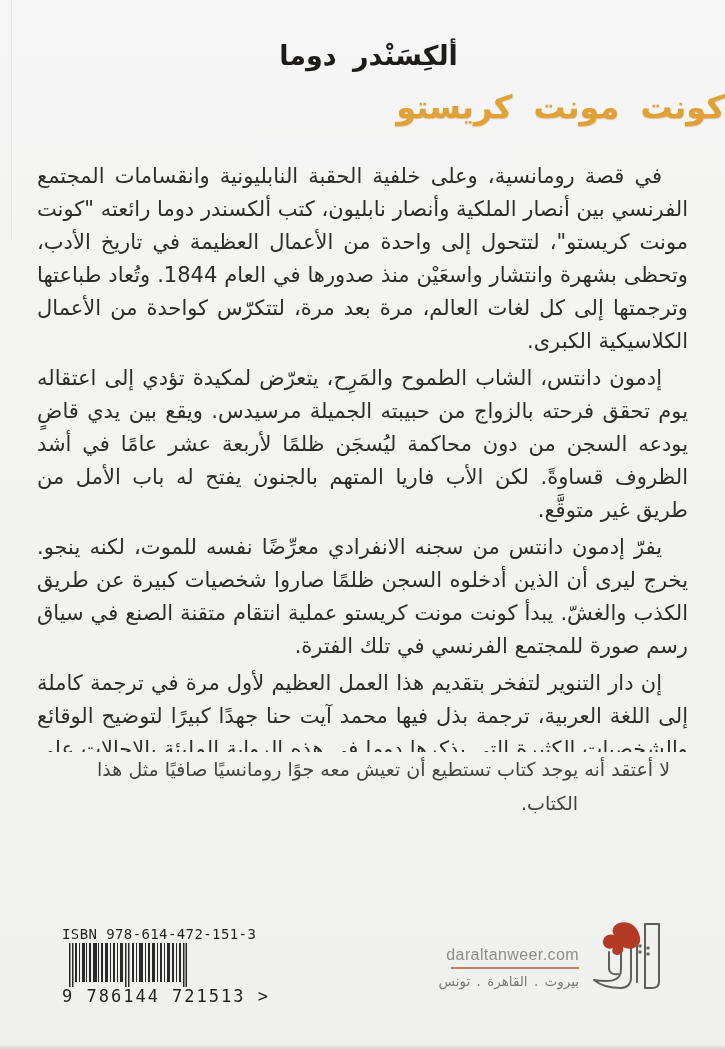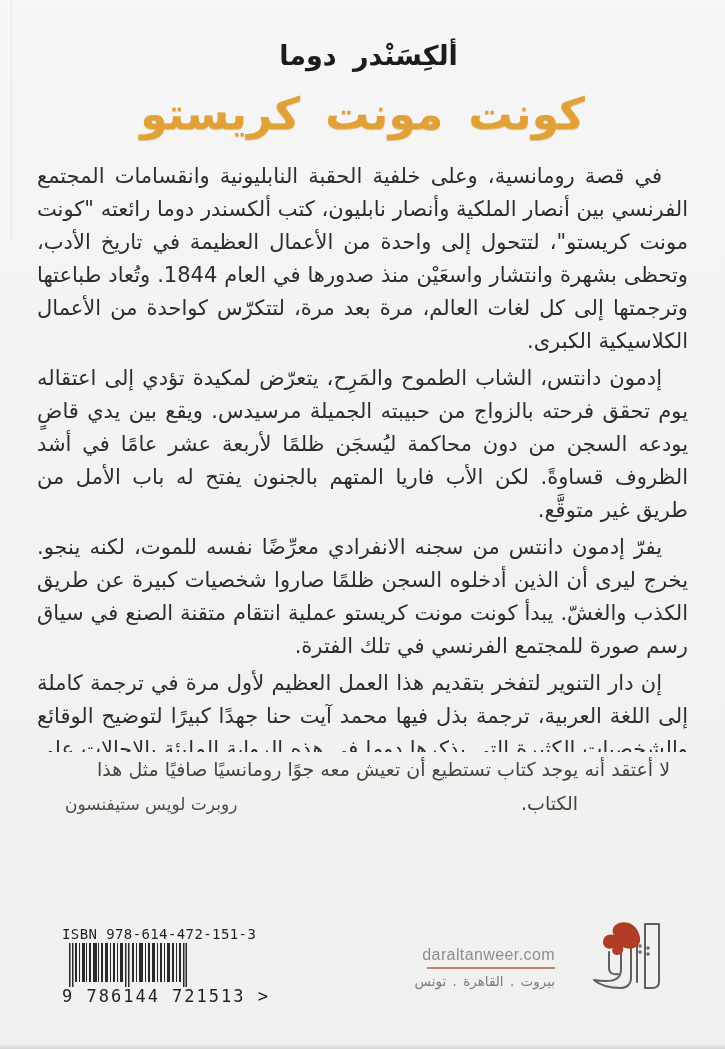--- a/index.html
+++ b/index.html
@@ -19,22 +19,22 @@
 
   
   .author{
     position:absolute;top:40px;left:0;right:0;
     text-align:center;
     font-size:27px;font-weight:600;color:#1d1c1a;
     word-spacing:7px;letter-spacing:.5px;padding-left:12px;
   }
   .calli-title{
     position:absolute;top:88px;left:0;right:0;
-    text-align:center;
-    font-size:44px;font-weight:700;
+    text-align:right;
+    font-size:32px;font-weight:700;
     color:#e2a136;
     text-shadow:0 1px 1px rgba(186,124,32,.45);
     word-spacing:10px;
   }
 
   
   .body-text{
     position:absolute;top:160px;left:37px;right:37px;height:592px;
     overflow:hidden;
     direction:rtl;
@@ -58,21 +58,21 @@
   .quote-2 .q-tail{margin-right:110px;margin-left:36px;}
   .attribution{font-size:17px;color:#4c4b48;margin-left:28px;white-space:nowrap;}
 
   
   .barcode{position:absolute;left:62px;top:926px;width:132px;text-align:center;}
   .isbn-label{font-family:"DejaVu Sans Mono",monospace;font-size:14px;letter-spacing:.4px;color:#1f1f1f;white-space:nowrap;text-align:right;}
   .bars{display:block;margin:1px auto 0 auto;}
   .barcode-digits{font-family:"DejaVu Sans Mono",monospace;font-size:17px;letter-spacing:2px;color:#1f1f1f;margin-top:-3px;white-space:nowrap;}
 
   
-  .publisher{position:absolute;right:58px;top:918px;display:flex;align-items:center;gap:24px;}
+  .publisher{position:absolute;right:58px;top:918px;display:flex;align-items:center;gap:0;}
   .pub-text{display:flex;flex-direction:column;align-items:flex-end;margin-top:18px;}
   .website{font-family:"Liberation Sans",sans-serif;font-size:16px;color:#8d8d8d;letter-spacing:.4px;}
   .pub-rule{width:128px;height:2px;background:#c2816a;border:0;margin:3px 0 4px 0;}
   .cities{direction:rtl;font-size:13.5px;color:#7c7b79;word-spacing:2px;}
   .logo-mark{display:block;}
 </style>
 </head>
 <body>
 
 <div class="page">
@@ -88,21 +88,20 @@
     <p>إدمون دانتس، الشاب الطموح والمَرِح، يتعرّض لمكيدة تؤدي إلى اعتقاله يوم تحقق فرحته بالزواج من حبيبته الجميلة مرسيدس. ويقع بين يدي قاضٍ يودعه السجن من دون محاكمة ليُسجَن ظلمًا لأربعة عشر عامًا في أشد الظروف قساوةً. لكن الأب فاريا المتهم بالجنون يفتح له باب الأمل من طريق غير متوقَّع.</p>
     <p>يفرّ إدمون دانتس من سجنه الانفرادي معرِّضًا نفسه للموت، لكنه ينجو. يخرج ليرى أن الذين أدخلوه السجن ظلمًا صاروا شخصيات كبيرة عن طريق الكذب والغشّ. يبدأ كونت مونت كريستو عملية انتقام متقنة الصنع في سياق رسم صورة للمجتمع الفرنسي في تلك الفترة.</p>
     <p>إن دار التنوير لتفخر بتقديم هذا العمل العظيم لأول مرة في ترجمة كاملة إلى اللغة العربية، ترجمة بذل فيها محمد آيت حنا جهدًا كبيرًا لتوضيح الوقائع والشخصيات الكثيرة التي يذكرها دوما في هذه الرواية المليئة بالإحالات على التاريخ والفلسفة والميثولوجيا.</p>
   </main>
 
   <section class="quotes" dir="rtl">
     <div class="quote quote-2">
       <div class="q-line1">لا أعتقد أنه يوجد كتاب تستطيع أن تعيش معه جوًا رومانسيًا صافيًا مثل هذا</div>
       <div class="q-last">
         <span class="q-tail">الكتاب.</span>
-        <span class="attribution">روبرت لويس ستيفنسون</span>
       </div>
     </div>
   </section>
 
   <div class="barcode">
     <div class="isbn-label">ISBN 978-614-472-151-3</div>
     <svg class="bars" width="118" height="46" viewBox="0 0 118 46">
       <g fill="#2a2a2a">
         <rect x="0" y="0" width="1.5" height="44"></rect>
           <rect x="3" y="0" width="1.5" height="44"></rect>

